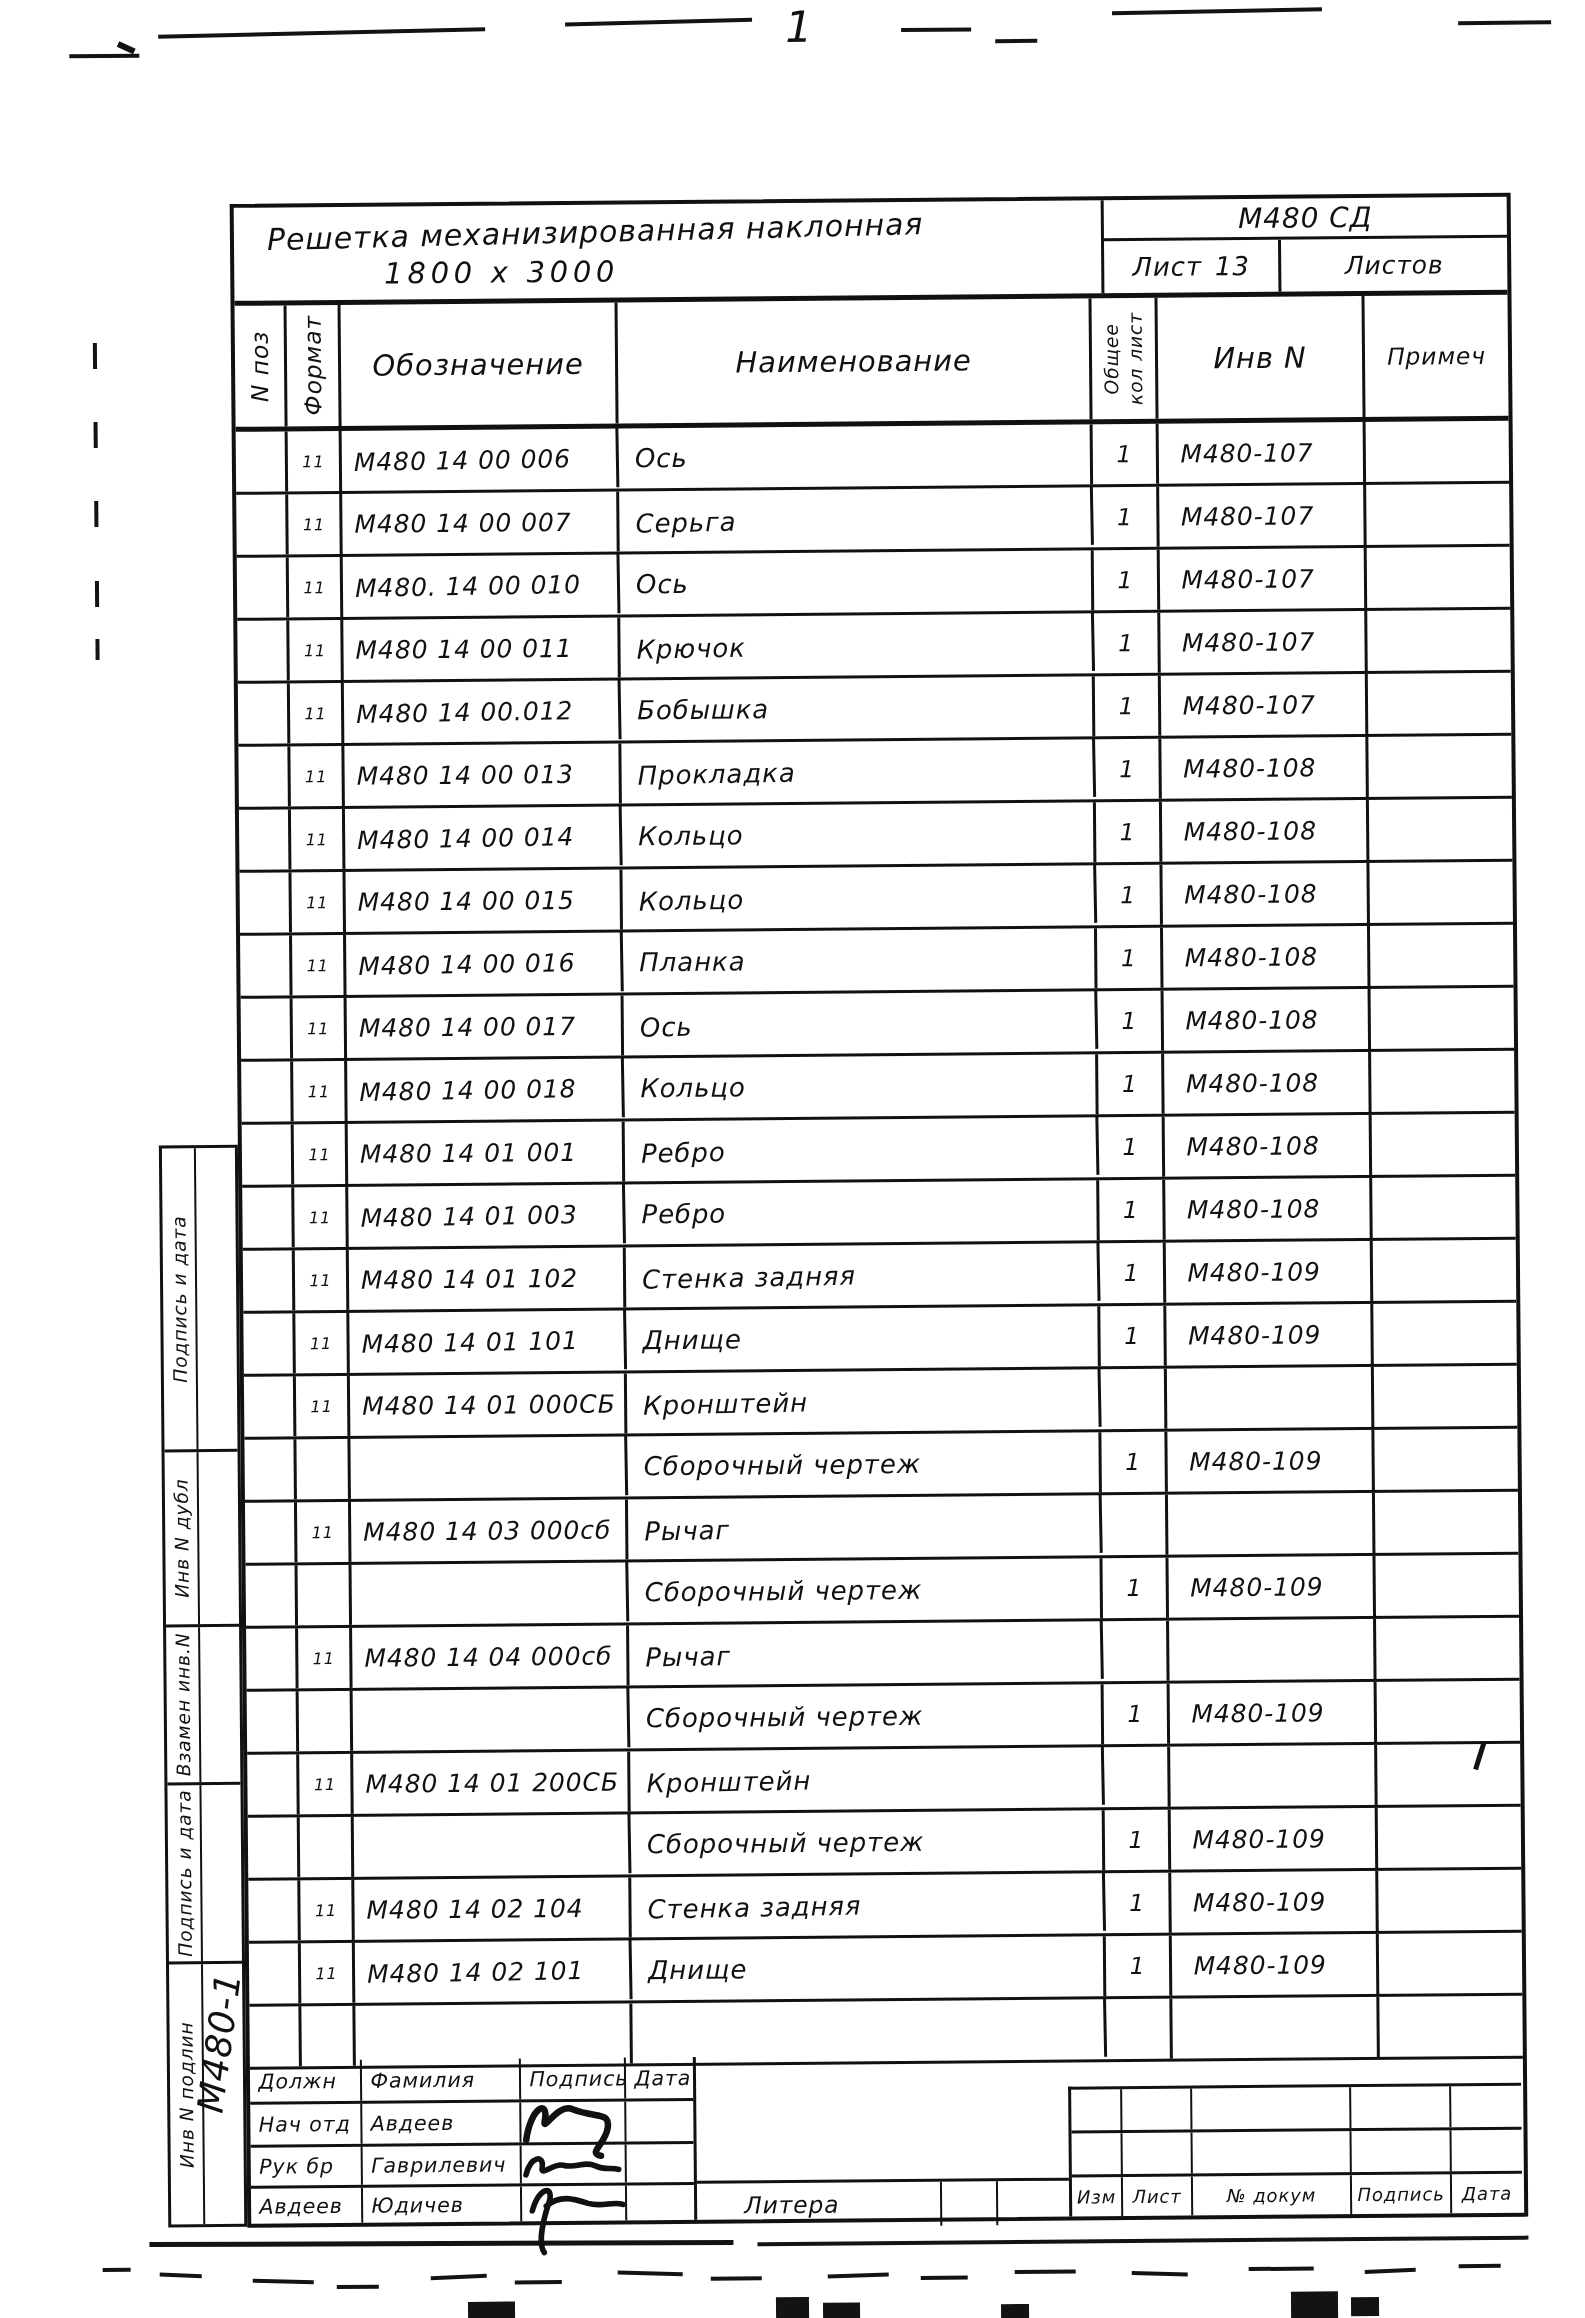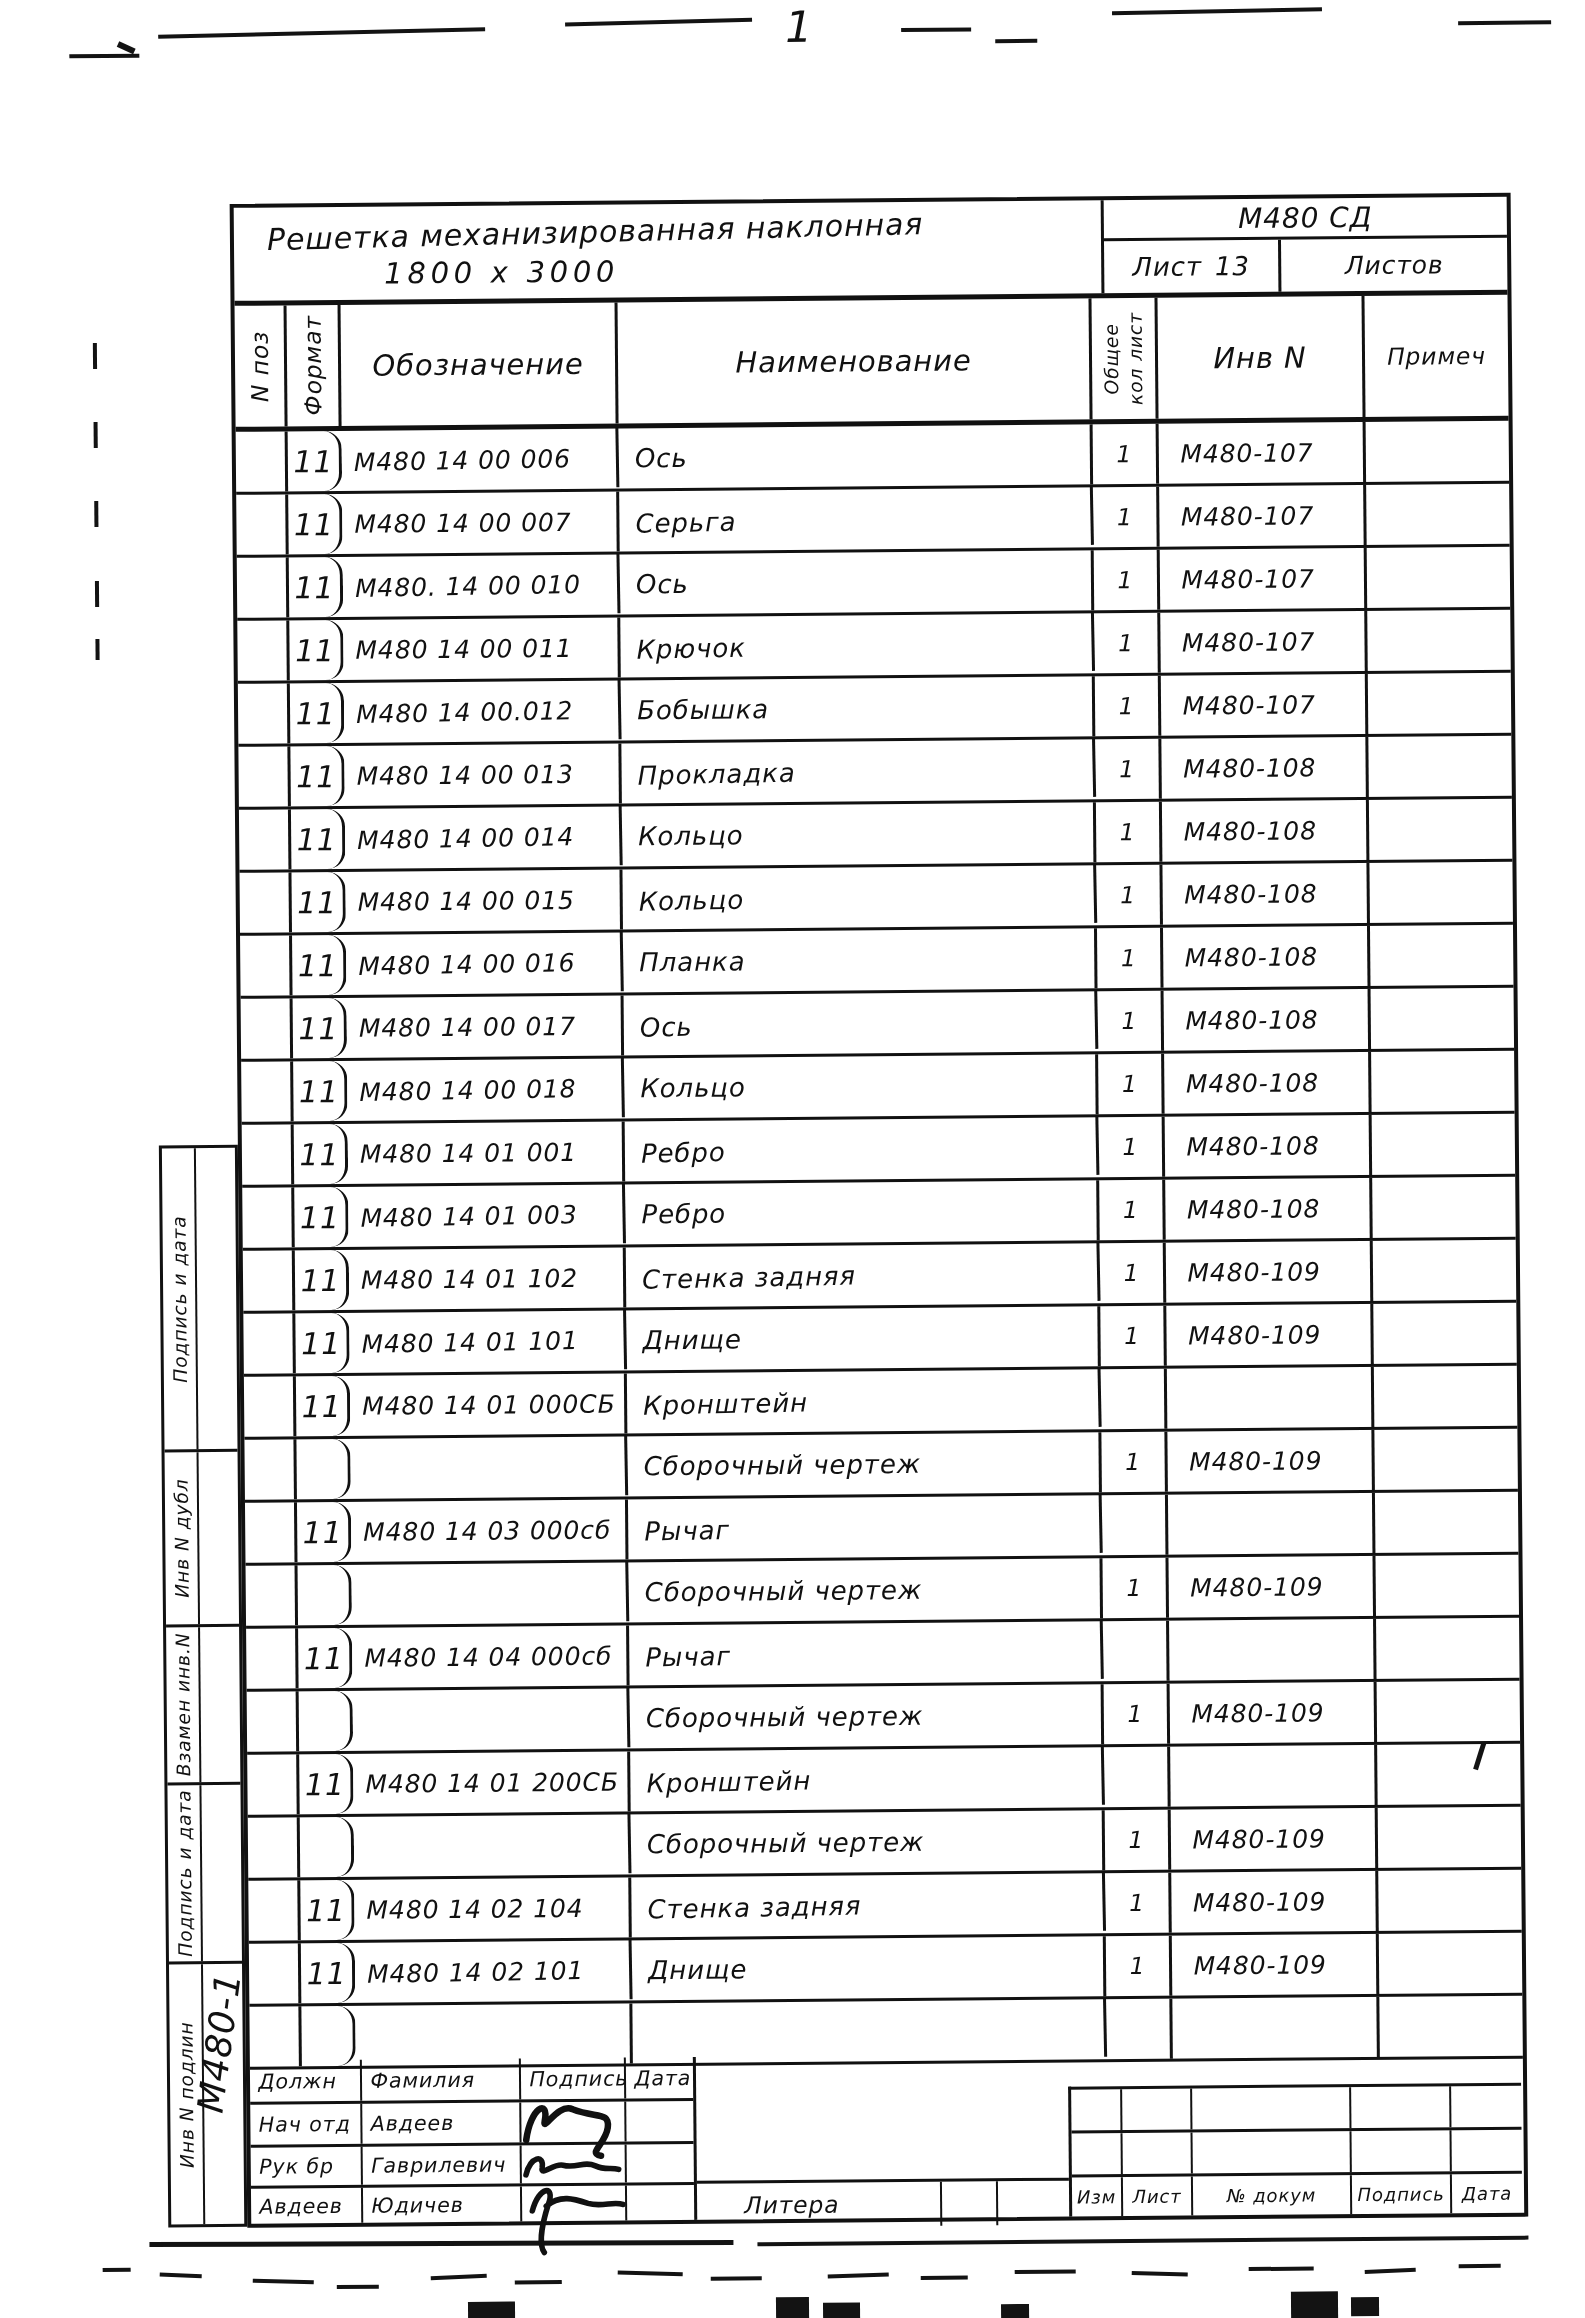--- a/index.html
+++ b/index.html
@@ -42,21 +42,21 @@
   .h-big{font-size:29px;}
   .h-sm{font-size:23.4px;}
   .qty-head{display:flex;flex-direction:row;gap:2.8px;align-items:center;justify-content:center;font-size:18.7px;}
 
   
   .rows{position:absolute;left:0;top:224px;width:100%;}
   .trow{display:grid;grid-template-columns:52px 54px 277px 474px 66px 207px auto;
         height:63px;border-bottom:3.7px solid #111;box-sizing:border-box;}
   .c{border-right:3.3px solid #111;box-sizing:border-box;display:flex;align-items:center;overflow:visible;}
   .c:last-child{border-right:none;}
-  .c-fmt{justify-content:center;font-size:30px;border-radius:18px;}
+  .c-fmt{justify-content:center;font-size:16px;}
   .c-des{padding-left:12px;font-size:25px;white-space:nowrap;}
   .c-name{padding-left:16px;font-size:26px;white-space:nowrap;}
   .c-qty{justify-content:center;font-size:23.4px;}
   .c-inv{padding-left:21.5px;font-size:25px;white-space:nowrap;}
   .trow:nth-child(odd) .c-des{transform:rotate(-0.5deg);}
   .trow:nth-child(even) .c-name{transform:rotate(-0.6deg);}
 
   
   .bottom{position:absolute;left:0;top:1853px;right:0;bottom:0;}
   .sig{position:absolute;left:0;top:0;width:446px;height:100%;

